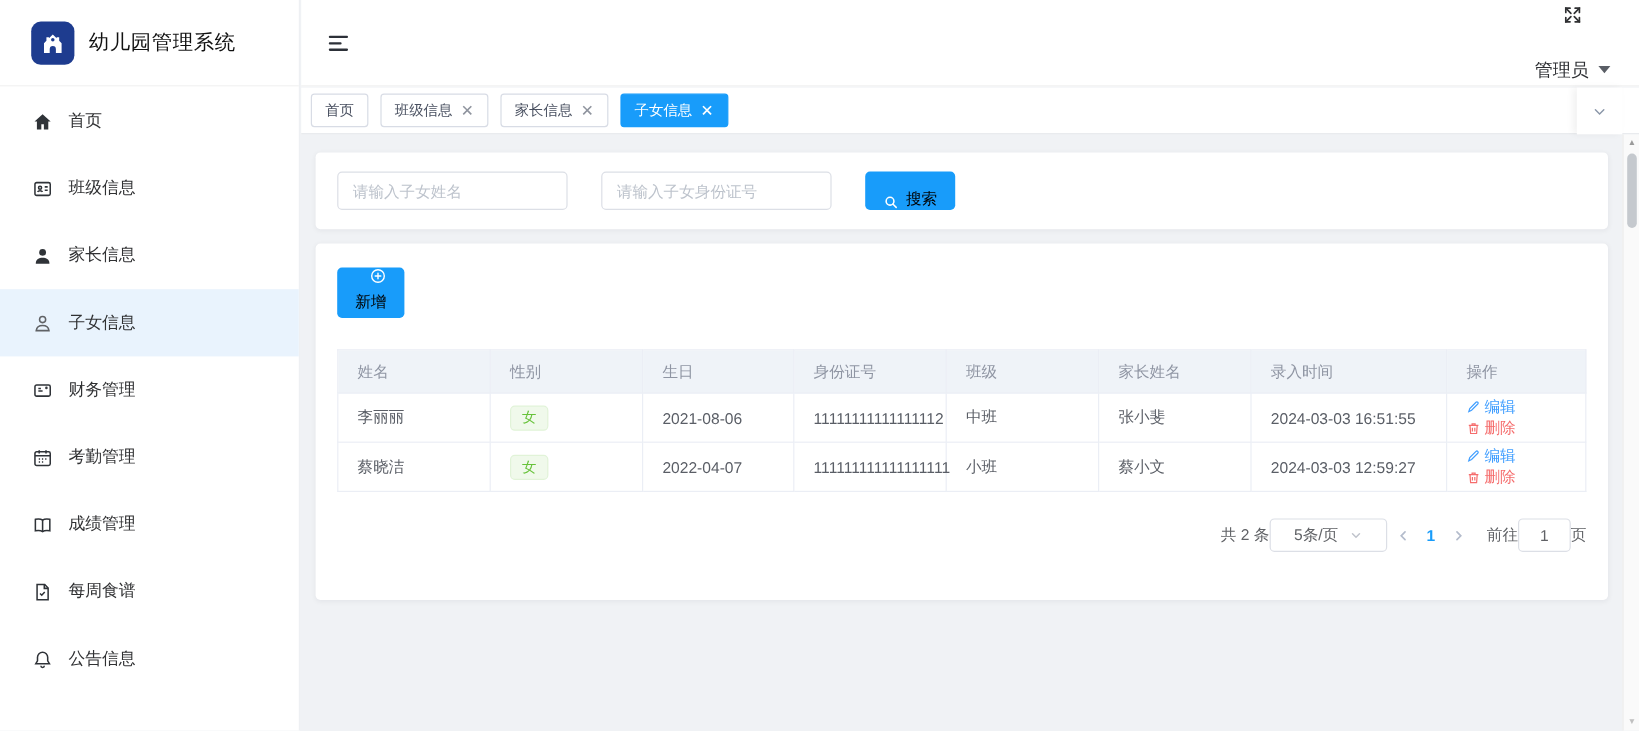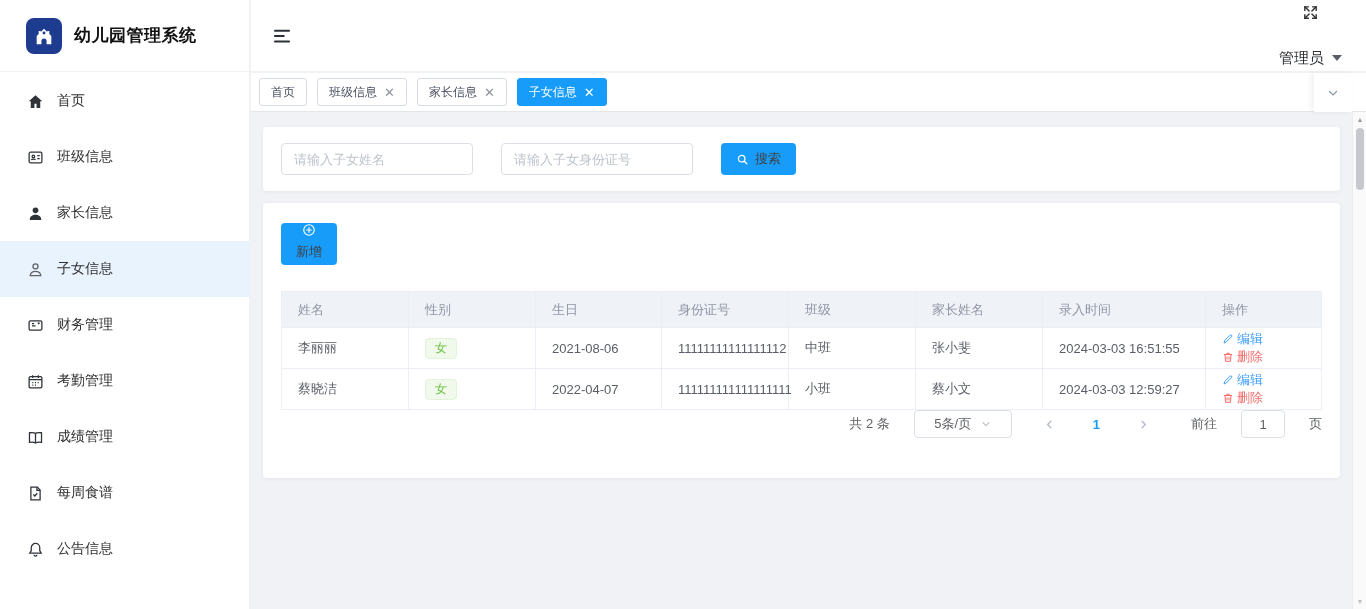--- a/index.html
+++ b/index.html
@@ -8,21 +8,21 @@
   .app { position:relative; width:1366px; height:609px; }
 
   
   .sidebar { position:absolute; left:0; top:0; width:250px; height:609px;
     background:#fff; border-right:1px solid #eef0f3; z-index:3; }
   .logo-row { height:72px; display:flex; align-items:center; padding-left:26px;
     border-bottom:1px solid #f2f2f2; }
   .logo-box { width:36px; height:36px; border-radius:8px; background:#1e3c8f;
     display:flex; align-items:center; justify-content:center; flex:0 0 auto; }
   .logo-box svg { width:22px; height:22px; }
-  .app-title { margin-left:12px; font-size:17px; font-weight:700; color:#111; letter-spacing:.5px; }
+  .app-title { margin-left:12px; font-size:17px; font-weight:400; color:#111; letter-spacing:.5px; }
   .menu { padding-top:1px; }
   .menu-item { height:56px; display:flex; align-items:center; padding-left:26px;
     gap:13px; font-size:14px; color:#303133; cursor:pointer; }
   .menu-item.active { background:var(--sidebar-active-bg,#e9f3fd); }
   .mi-icon { width:18px; height:18px; display:flex; align-items:center; justify-content:center; color:#2f3338; }
   .menu-item.active .mi-icon { color:#606266; }
   .mi-icon svg { width:17px; height:17px; }
 
   
   .topbar { position:absolute; left:251px; top:0; right:0; height:72px; background:#fff;
@@ -52,40 +52,40 @@
 
   
   .content { position:absolute; left:251px; top:112px; right:14px; bottom:0;
     background:#f0f2f5; padding:15px 12px 0 12px; overflow:hidden; }
   .card { background:#fff; border-radius:4px; box-shadow:0 1px 4px rgba(0,21,41,.05); }
   .search-card { height:64px; display:flex; align-items:center; padding:0 18px; gap:28px; }
   .text-input { width:192px; height:32px; border:1px solid #dcdfe6; border-radius:4px;
     padding:0 12px; font-size:13px; color:#606266; outline:none;
     font-family:"Liberation Sans","DejaVu Sans",sans-serif; }
   .text-input::placeholder { color:#bdc3cc; }
-  .btn-primary { background:var(--primary,#189cfa); color:#404040; border:none; border-radius:4px;
-    height:32px; padding:0 15px; font-size:13px; display:inline-flex; align-items:center;
+  .btn-primary { background:var(--primary,#189cfa); color:#000000; border:none; border-radius:4px;
+    height:32px; padding:0 15px; font-size:13px; display:inline-flex; align-items:flex-end;
     gap:6px; cursor:pointer; font-family:inherit; }
   .table-card { margin-top:12px; padding:20px 18px 40px; }
   .add-btn { height:42px;flex-direction:column; }
 
   table { width:100%; border-collapse:collapse; margin-top:26px; table-layout:fixed; }
   th, td { border:1px solid #ebeef5; text-align:left; padding:0 16px; font-size:13px; }
   th { background:#eff3f8; height:36px; color:#8f95a3; font-weight:500; }
   td { height:41px; color:#5a5e66; }
   .tag-success { display:inline-block; padding:1px 9px; font-size:12px; border-radius:4px;
     background:var(--tag-success-bg,#f0f9eb); border:1px solid var(--tag-success-border,#e1f3d8);
     color:var(--tag-success-text,#67c23a); }
   .row-link { display:inline-flex; align-items:center; gap:3px; font-size:13px; cursor:pointer; }
   .link-edit { color:var(--edit-link,#409eff); margin-right:14px; }
   .link-delete { color:var(--delete-link,#f56c6c); }
   .row-link svg { width:12px; height:12px; }
 
-  .pagination { display:flex; align-items:center; justify-content:flex-end;
-    gap:24px; font-size:13px; color:#606266; }
+  .pagination { margin-top:22px; display:flex; align-items:center; justify-content:flex-end;
+    gap:0; font-size:13px; color:#606266; }
   .pg-size { width:98px; height:28px; border:1px solid #dcdfe6; border-radius:4px;
     display:inline-flex; align-items:center; justify-content:center; gap:10px;
     color:#606266; cursor:pointer; }
   .pg-size svg { width:10px; height:10px; }
   .pg-arrow { display:inline-flex; align-items:center; padding:0 8px; color:#b4bccc; cursor:pointer; }
   .pg-arrow svg { width:11px; height:11px; }
   .pg-current { color:var(--primary,#189cfa); font-weight:700; padding:0 6px; cursor:pointer; }
   .pg-goto { width:44px; height:28px; border:1px solid #dcdfe6; border-radius:4px;
     text-align:center; font-size:13px; color:#606266; outline:none;
     font-family:"Liberation Sans","DejaVu Sans",sans-serif; }

